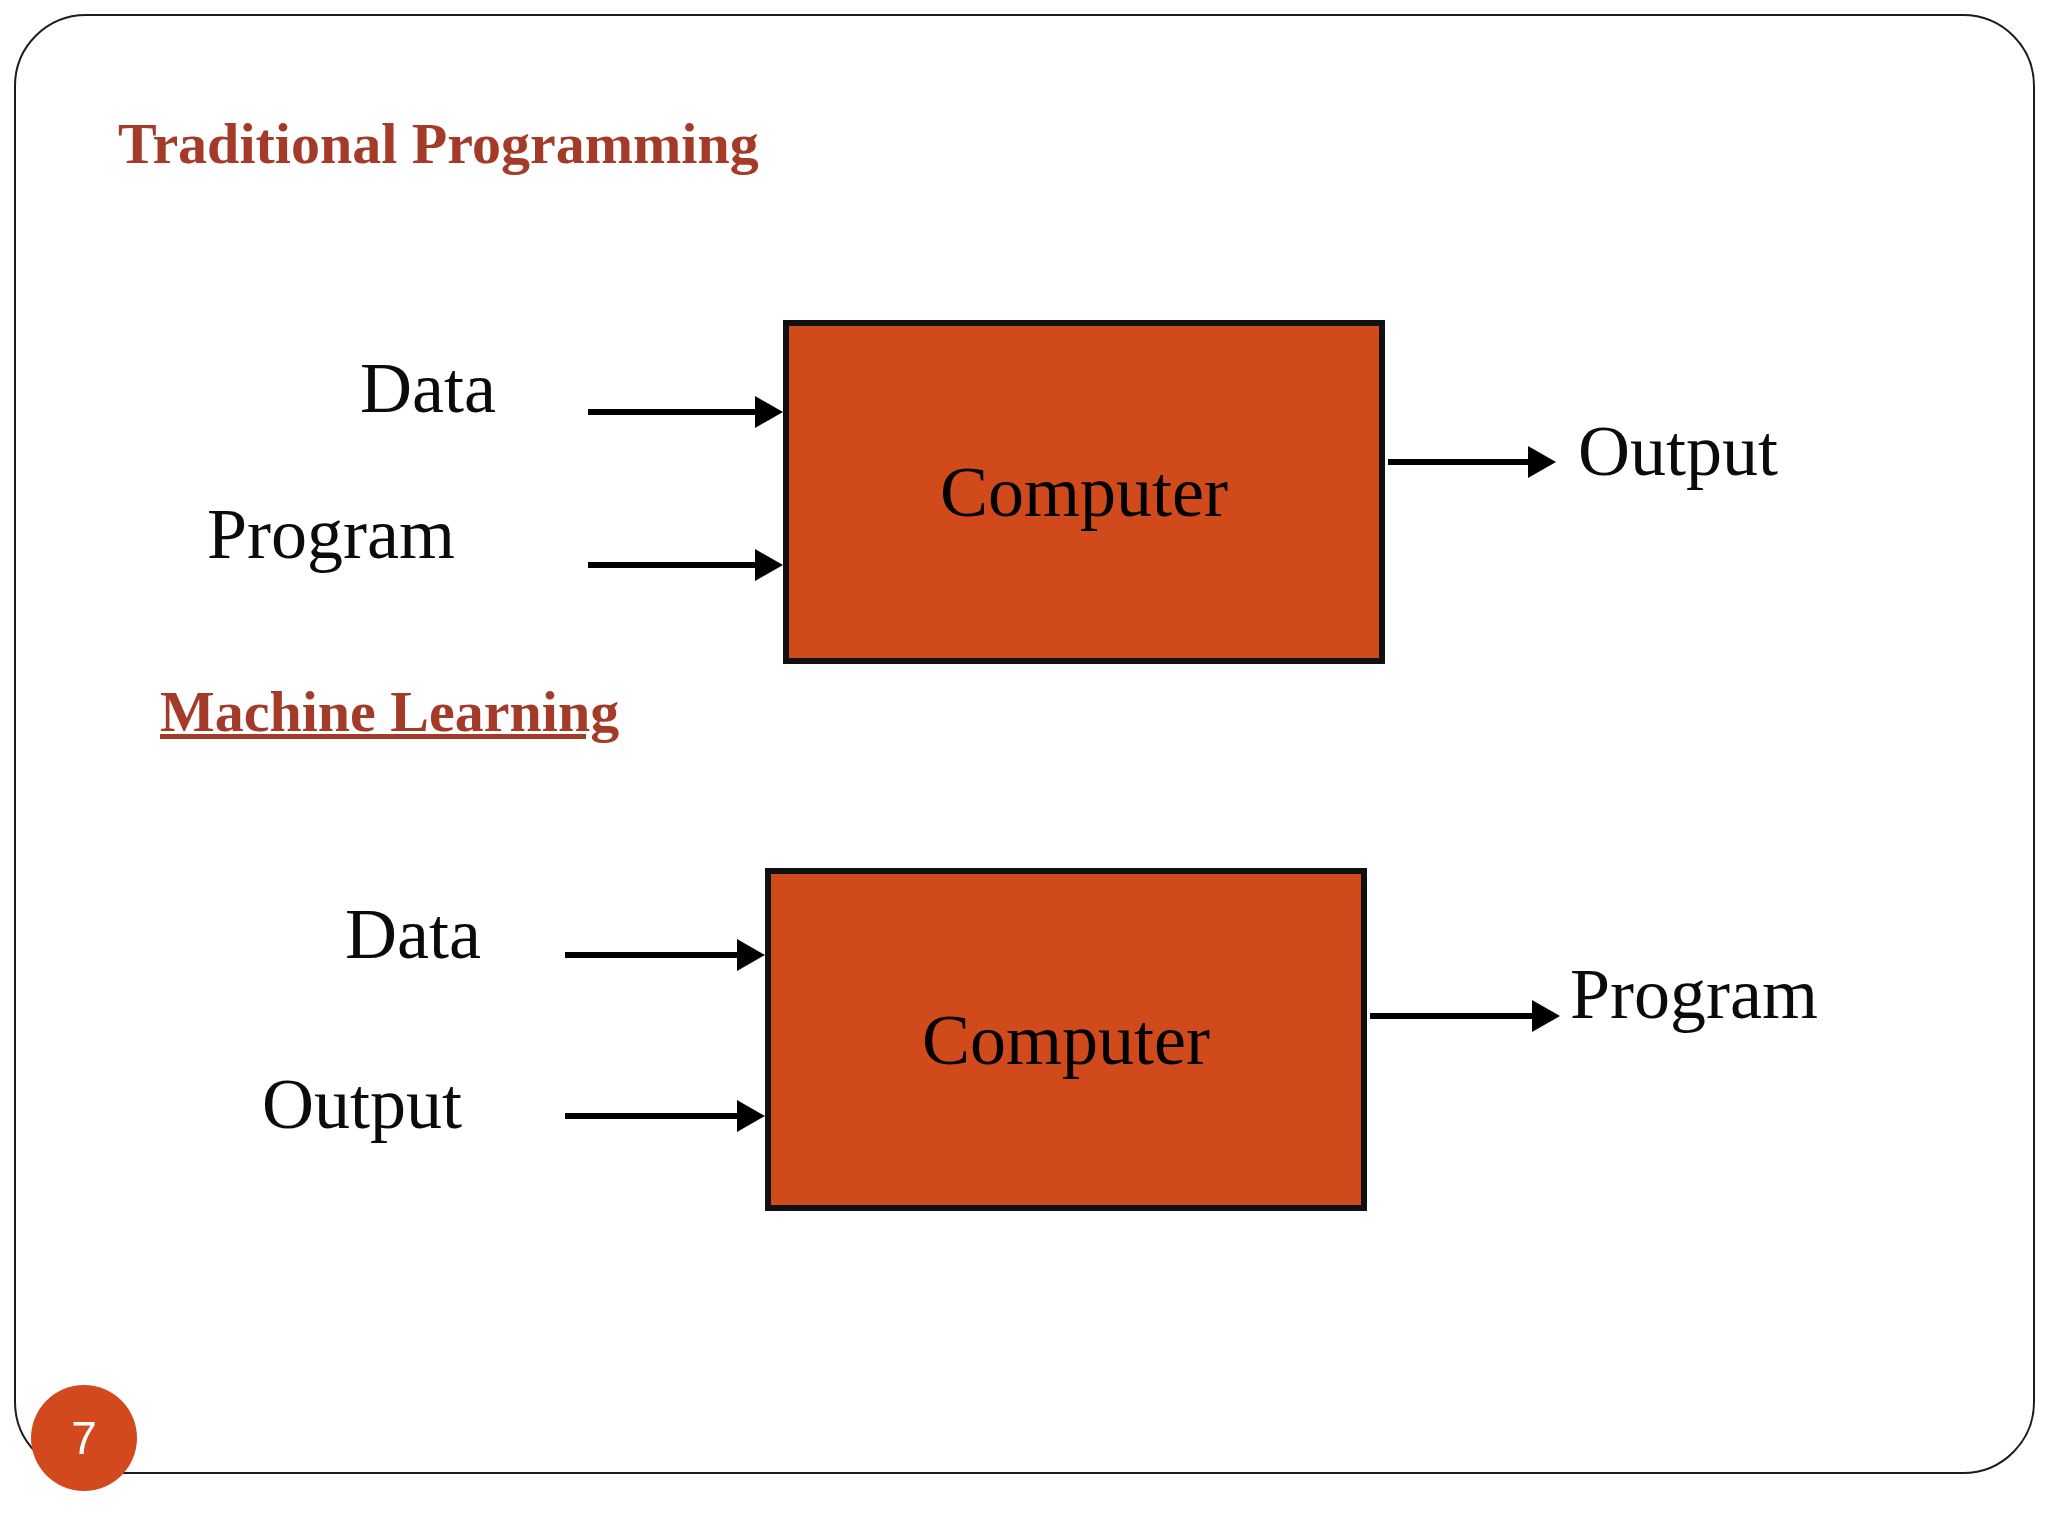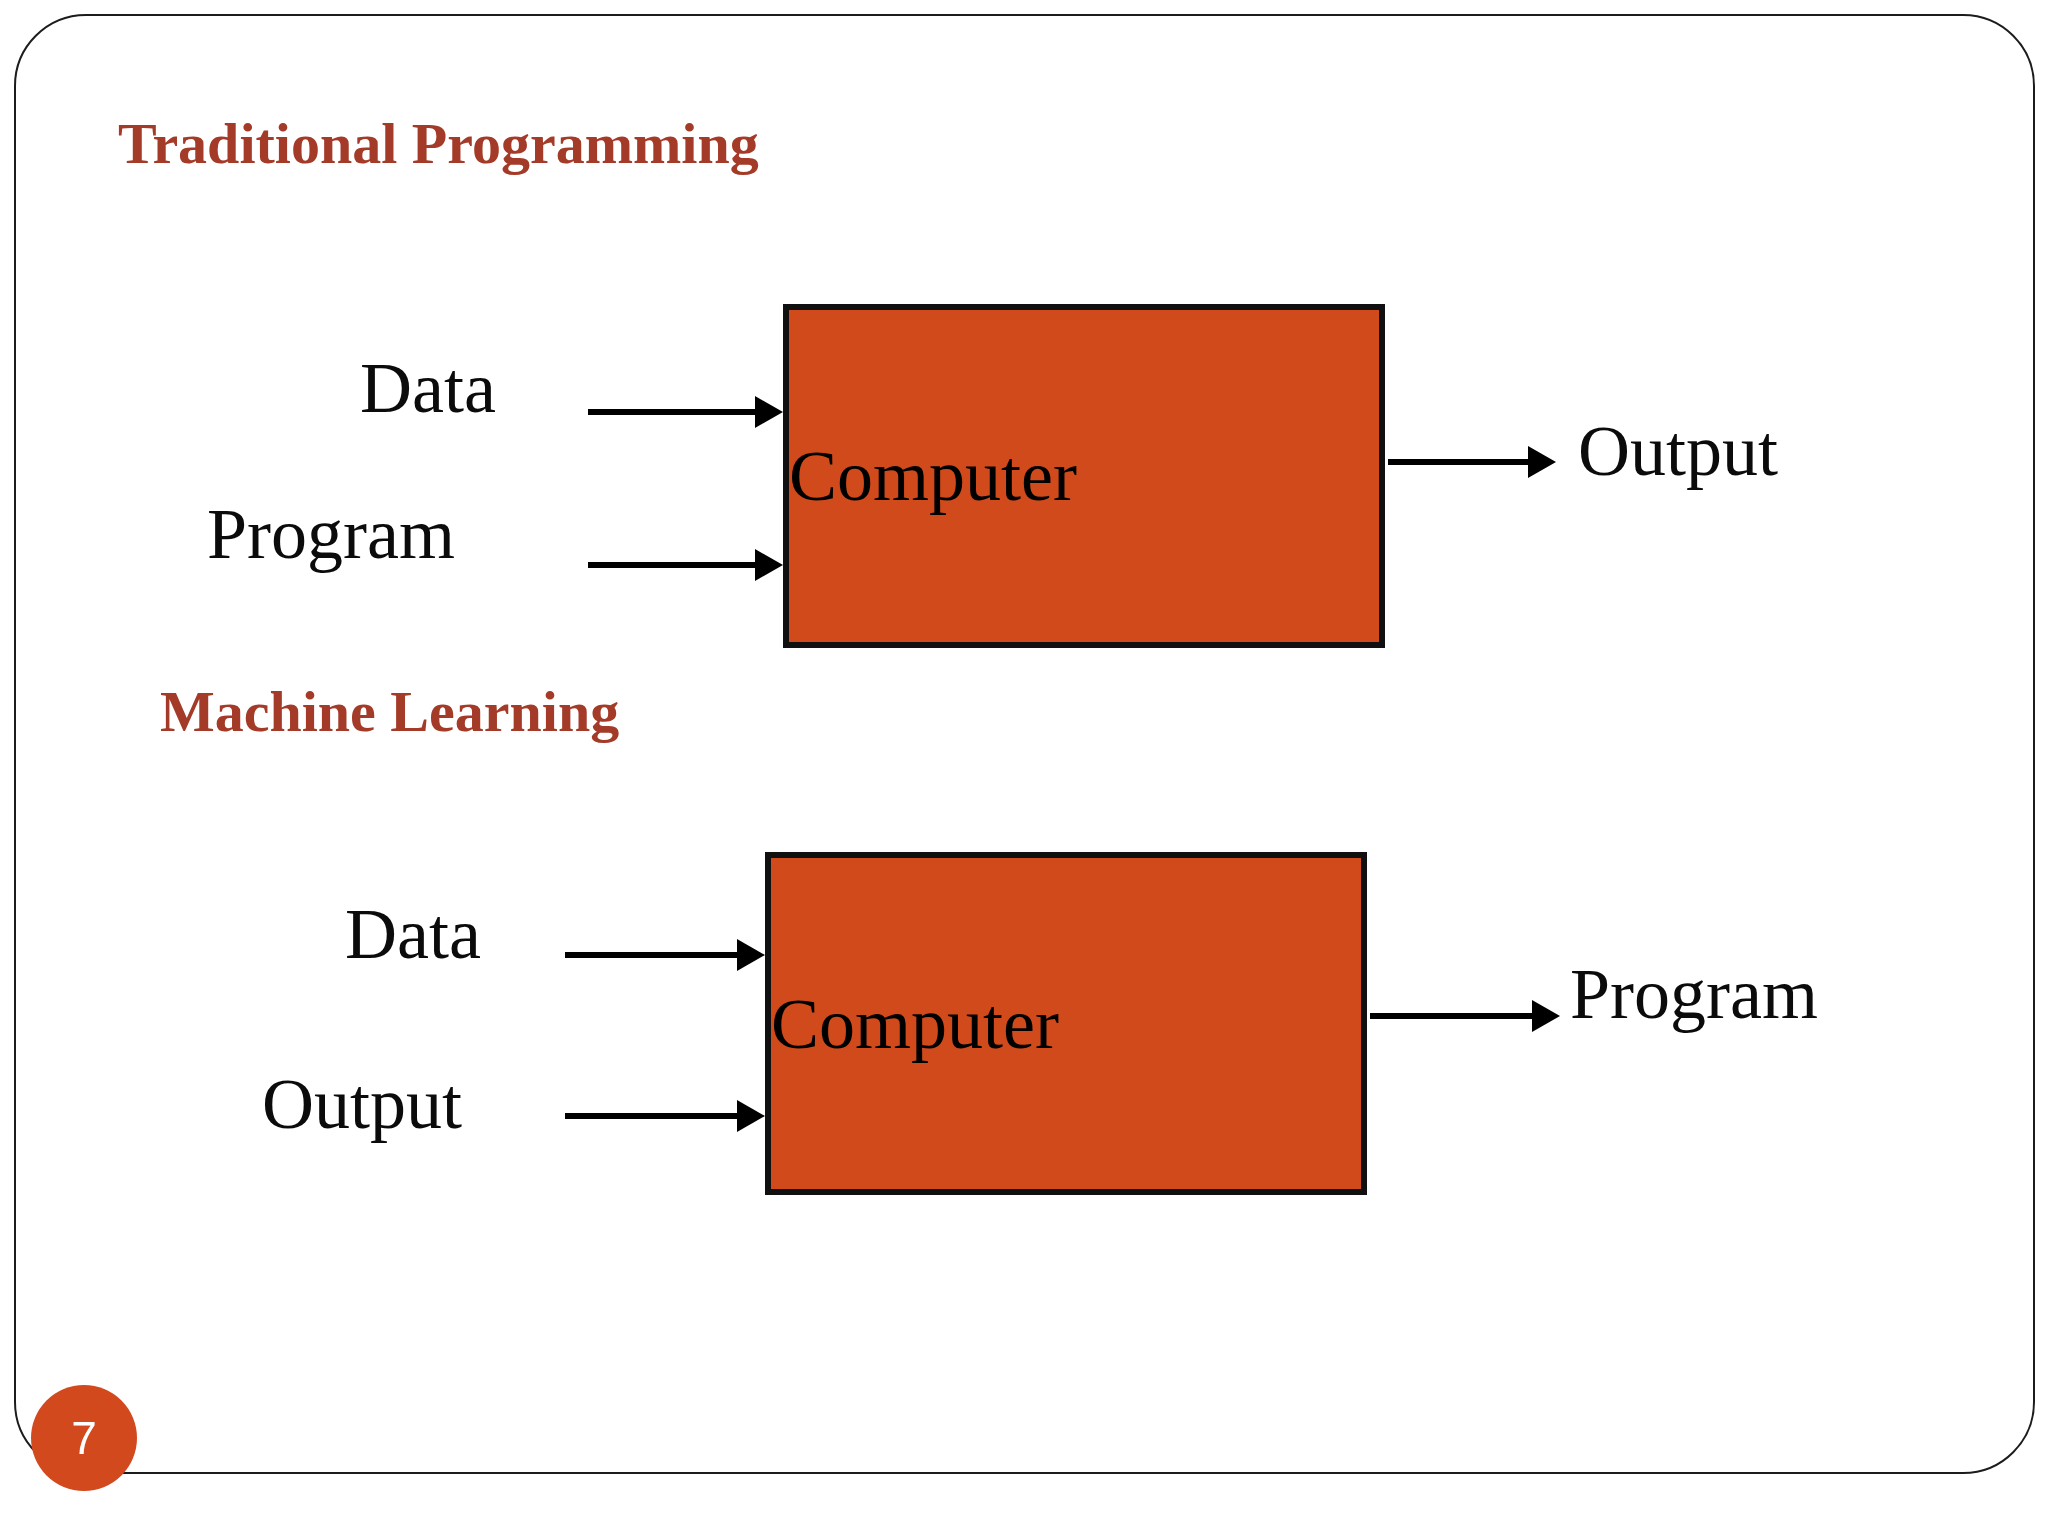--- a/index.html
+++ b/index.html
@@ -29,21 +29,21 @@
   .heading {
     position: absolute;
     font-size: 58px;
     font-weight: bold;
     color: var(--heading-color);
     line-height: 1;
     letter-spacing: 0px;
     white-space: nowrap;
   }
   #heading-traditional { left: 118px; top: 115px; }
-  #heading-ml          { left: 160px; top: 683px; }
+  #heading-ml          { left: 160px; top: 683px; text-decoration: underline; }
 
   .io-label {
     position: absolute;
     font-size: 72px;
     line-height: 1;
     color: var(--ink);
     white-space: nowrap;
   }
   #label-data-1    { left: 360px;  top: 352px; }
   #label-program-1 { left: 207px;  top: 498px; }
@@ -51,20 +51,22 @@
   #label-data-2    { left: 345px;  top: 898px; }
   #label-output-2  { left: 262px;  top: 1068px; }
   #label-program-2 { left: 1570px; top: 958px; }
 
   .computer-box {
     position: absolute;
     background: var(--box-fill);
     border: 6px solid var(--box-border);
     display: flex;
     align-items: center;
+    justify-content: center;
+    margin-top: 16px;
   }
   #box-1 { left: 783px; top: 304px; width: 602px; height: 344px; }
   #box-2 { left: 765px; top: 852px; width: 602px; height: 343px; }
   .computer-box .box-label {
     font-size: 72px;
     line-height: 1;
     color: #000;
   }
 
   .arrow {

